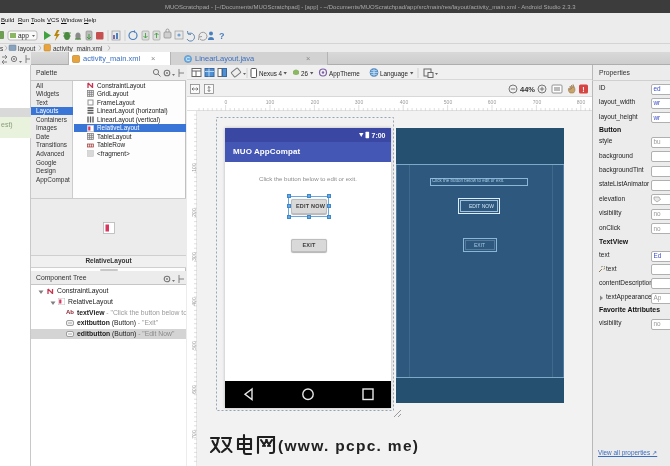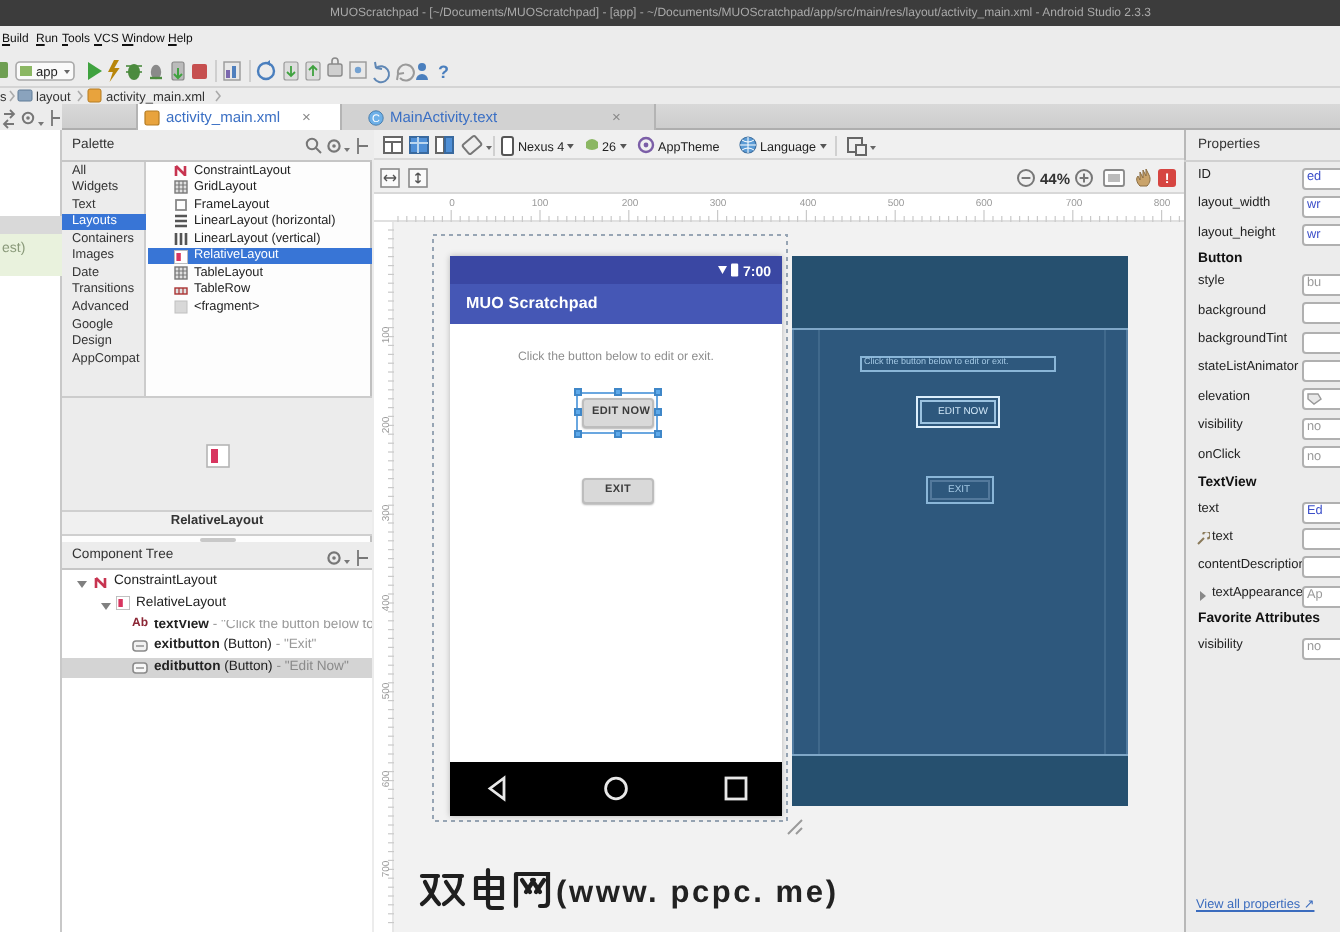--- a/index.html
+++ b/index.html
@@ -79,21 +79,21 @@
 <svg class="abs" style="left:72px;top:54.5px;" width="8" height="8" viewBox="0 0 8 8">
       <rect x="0.5" y="0.5" width="7" height="7" rx="1" fill="#e8a33d" stroke="#b57c22" stroke-width="0.6"></rect>
     </svg>
 <div class="tx" style="left:83px;top:55px;font-size:7.5px;line-height:7.5px;color:#3a6fc4;">activity_main.xml</div>
 <div class="tx" style="left:151px;top:55px;font-size:7.5px;line-height:7.5px;color:#888;">×</div>
 <div class="abs" style="left:171px;top:52px;width:157px;height:13px;background:#d2d2d2;border-right:1px solid #b4b4b4;"></div>
 <svg class="abs" style="left:184px;top:54.5px;" width="8" height="8" viewBox="0 0 8 8">
       <circle cx="4" cy="4" r="3.6" fill="#6db0e8" stroke="#4a7fae" stroke-width="0.5"></circle>
       <text x="4" y="6.2" font-size="5.5" text-anchor="middle" fill="#fff">C</text>
     </svg>
-<div class="tx" style="left:195px;top:55px;font-size:7.5px;line-height:7.5px;color:#3a6fc4;">MainActivity.text</div>
+<div class="tx" style="left:195px;top:55px;font-size:7.5px;line-height:7.5px;color:#3a6fc4;">LinearLayout.java</div>
 <div class="tx" style="left:306px;top:55px;font-size:7.5px;line-height:7.5px;color:#888;">×</div>
 <div class="abs" style="left:0;top:65px;width:31px;height:401px;background:#ffffff;border-right:1px solid #c8c8c8;"></div>
 <div class="abs" style="left:0;top:107.5px;width:31px;height:9.5px;background:#d9d9d9;"></div>
 <div class="abs" style="left:0;top:117px;width:31px;height:21px;background:#e9f2dd;"></div>
 <div class="tx" style="left:1px;top:121px;font-size:7px;line-height:7px;color:#8a9a7a;">est)</div>
 <div class="abs" style="left:31px;top:65px;width:155px;height:401px;background:#fdfdfd;border-right:1px solid #c0c0c0;"></div>
 <div class="abs" style="left:31px;top:65px;width:155px;height:16px;background:#ececec;border-bottom:1px solid #c6c6c6;"></div>
 <div class="tx" style="left:36px;top:69.5px;font-size:6.8px;line-height:6.8px;color:#333;">Palette</div>
 <svg class="abs" style="left:152px;top:68px;" width="33" height="10" viewBox="0 0 33 10">
  <circle cx="4" cy="4" r="2.6" fill="none" stroke="#777" stroke-width="1"></circle>
@@ -453,21 +453,21 @@
       <rect x="0.5" y="0.5" width="177" height="293" fill="none" stroke="#97a5b4" stroke-width="1" stroke-dasharray="2,2"></rect>
     </svg>
 <div class="abs" style="left:225px;top:128px;width:166px;height:280px;background:#ffffff;box-shadow:0 0 3px rgba(0,0,0,0.25);"></div>
 <div class="abs" style="left:225px;top:128px;width:166px;height:13.5px;background:#3a47a3;"></div>
 <div class="abs" style="left:225px;top:141.5px;width:166px;height:20.5px;background:#4557b5;"></div>
 <svg class="abs" style="left:359px;top:131px;" width="30" height="8" viewBox="0 0 30 8">
  <path d="M0 2 l4.5 0 l-2.25 4 z" fill="#fff"></path>
  <rect x="6.5" y="0.8" width="3.6" height="6.4" rx="0.6" fill="#fff"></rect>
  <text x="12.5" y="6.8" font-size="7" font-weight="bold" fill="#fff">7:00</text>
 </svg>
-<div class="tx" style="left:233px;top:147.5px;font-size:8px;line-height:8px;color:#ffffff;font-weight:bold;letter-spacing:0.1px;">MUO Scratchpad</div>
+<div class="tx" style="left:233px;top:147.5px;font-size:8px;line-height:8px;color:#ffffff;font-weight:bold;letter-spacing:0.1px;">MUO AppCompat</div>
 <div class="tx" style="left:259px;top:176px;font-size:6.1px;line-height:6.1px;color:#8d8d8d;">Click the button below to edit or exit.</div>
 <div class="abs" style="left:291px;top:198.5px;width:35.5px;height:15px;background:#d9d9d9;border:1px solid #bdbdbd;border-radius:2px;box-shadow:0 0.5px 1px rgba(0,0,0,0.3);"></div>
 <div class="tx" style="left:296px;top:203.5px;font-size:5.5px;line-height:5.5px;color:#3b3b3b;font-weight:bold;letter-spacing:0.2px;">EDIT NOW</div>
 <div class="abs" style="left:288px;top:195.5px;width:41px;height:21px;border:1px solid #6aa7e0;background:transparent;"></div>
 <div class="abs" style="left:286.5px;top:193.5px;width:4px;height:4px;background:#5da9ea;border:0.5px solid #3f87c8;"></div>
 <div class="abs" style="left:286.5px;top:204px;width:4px;height:4px;background:#5da9ea;border:0.5px solid #3f87c8;"></div>
 <div class="abs" style="left:286.5px;top:214.5px;width:4px;height:4px;background:#5da9ea;border:0.5px solid #3f87c8;"></div>
 <div class="abs" style="left:306.5px;top:193.5px;width:4px;height:4px;background:#5da9ea;border:0.5px solid #3f87c8;"></div>
 <div class="abs" style="left:306.5px;top:214.5px;width:4px;height:4px;background:#5da9ea;border:0.5px solid #3f87c8;"></div>
 <div class="abs" style="left:326.5px;top:193.5px;width:4px;height:4px;background:#5da9ea;border:0.5px solid #3f87c8;"></div>

